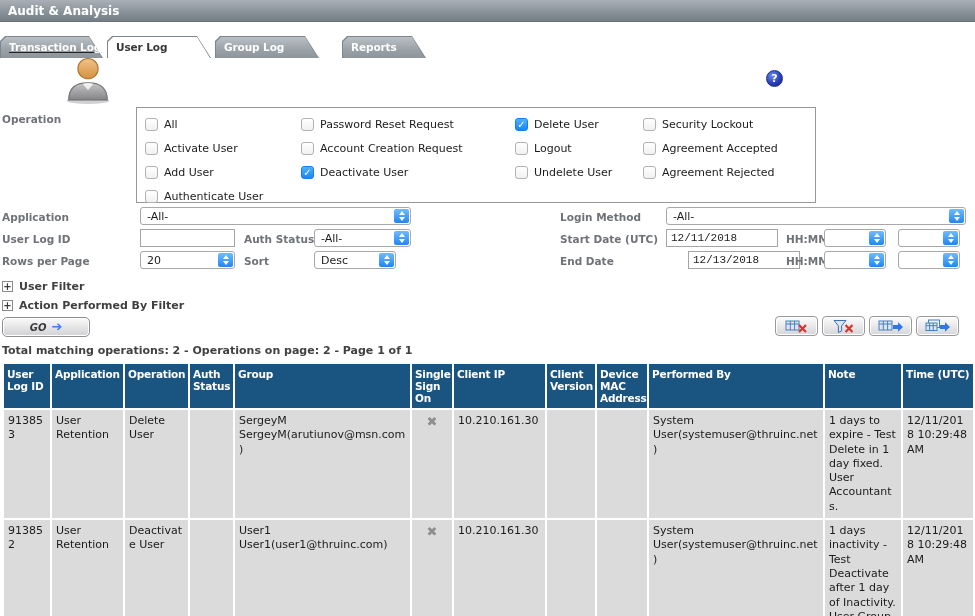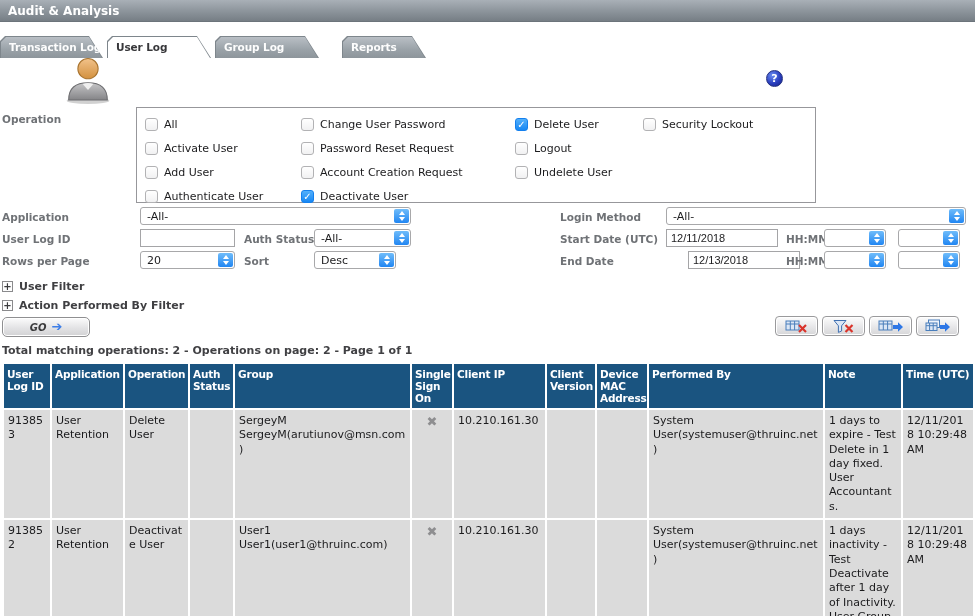--- a/index.html
+++ b/index.html
@@ -48,21 +48,21 @@
   .cbx { width:13px; height:13px; border:1px solid #b2b2b4; border-radius:3px;
     background: linear-gradient(#ffffff, #f1f1f2); margin-right:6px; flex:0 0 13px;
     position:relative; }
   .cbx .mark { display:none; }
   .cbx.checked { background: linear-gradient(#53b0fb, #1787f3); border-color:#1480ee; }
   .cbx.checked .mark { display:block; font-style:normal; color:#fff; font-size:10px;
     font-weight:bold; line-height:11px; text-align:center; }
   .cb-label { font-size:11px; color:#1c1c1e; }
   
   .tinput { position:absolute; height:18px; border:1px solid #a5a5a7; background:#fff;
-    font-family:Liberation Sans, sans-serif; font-size:11px; color:#1c1c1e; padding:0 4px; }
+    font-family:Liberation Mono, monospace; font-size:11px; color:#1c1c1e; padding:0 4px; }
   .select { position:absolute; height:18px; border:1px solid #a8a8aa; border-radius:3px;
     background:#fff; cursor:pointer; }
   .select .select-value { position:absolute; left:6px; top:2px; font-size:11px; color:#1c1c1e; }
   .stepper { position:absolute; top:1px; right:1px; bottom:1px; width:15px; border-radius:2px;
     background: linear-gradient(#6fbcfa, #2186f2);
     display:flex; flex-direction:column; align-items:center; justify-content:center; gap:2px; }
   .stepper .up { width:0; height:0; border-left:3.5px solid transparent;
     border-right:3.5px solid transparent; border-bottom:4px solid #fff; }
   .stepper .down { width:0; height:0; border-left:3.5px solid transparent;
     border-right:3.5px solid transparent; border-top:4px solid #fff; }
@@ -100,21 +100,21 @@
   .xmark { color:#8e8e90; font-size:13px; font-weight:bold; }
   .nowrap { white-space:nowrap; }
 </style>
 </head>
 <body>
 
 <div class="page">
 
   <div class="topbar">Audit &amp; Analysis</div>
 
-  <div class="tab" style="left:0; width:103px;">
+  <div class="tab" style="left:0; width:103px;text-decoration:underline;">
     <span class="shape-border"></span>
     <span class="shape-fill"></span>
     <span class="tab-label">Transaction Log</span>
   </div>
   <div class="tab checked" style="left:107px; width:104px;">
     <span class="shape-border"></span>
     <span class="shape-fill"></span>
     <span class="tab-label">User Log</span>
   </div>
   <div class="tab" style="left:215px; width:104px;">
@@ -164,24 +164,20 @@
         <span class="cb-label">Add User</span>
       </div>
       <div class="cb-item">
         <span class="cbx"></span>
         <span class="cb-label">Authenticate User</span>
       </div>
     </div>
     <div class="cb-col" style="left:164px;">
       <div class="cb-item">
         <span class="cbx"></span>
-        <span class="cb-label">Change User Password</span>
-      </div>
-      <div class="cb-item">
-        <span class="cbx"></span>
         <span class="cb-label">Password Reset Request</span>
       </div>
       <div class="cb-item">
         <span class="cbx"></span>
         <span class="cb-label">Account Creation Request</span>
       </div>
       <div class="cb-item">
         <span class="cbx checked">
             <i class="mark">✓</i>
           </span>
@@ -201,20 +197,28 @@
       </div>
       <div class="cb-item">
         <span class="cbx"></span>
         <span class="cb-label">Undelete User</span>
       </div>
     </div>
     <div class="cb-col" style="left:506px;">
       <div class="cb-item">
         <span class="cbx"></span>
         <span class="cb-label">Security Lockout</span>
+      </div>
+      <div class="cb-item">
+        <span class="cbx"></span>
+        <span class="cb-label">Agreement Accepted</span>
+      </div>
+      <div class="cb-item">
+        <span class="cbx"></span>
+        <span class="cb-label">Agreement Rejected</span>
       </div>
     </div>
   </div>
 
   <div class="lbl" style="left:2px; top:211px;">Application</div>
   <div class="select" style="left:140px; top:207px; width:271px;">
     <span class="select-value">-All-</span>
     <span class="stepper">
         <i class="up"></i>
         <i class="down"></i>

